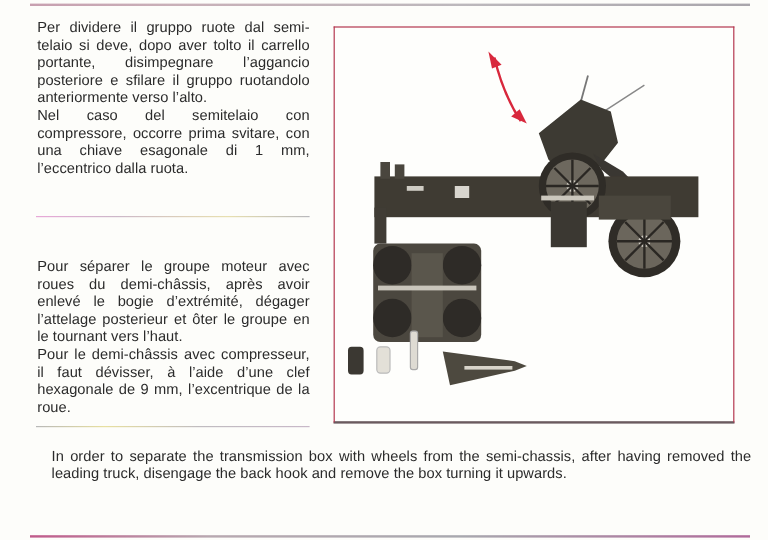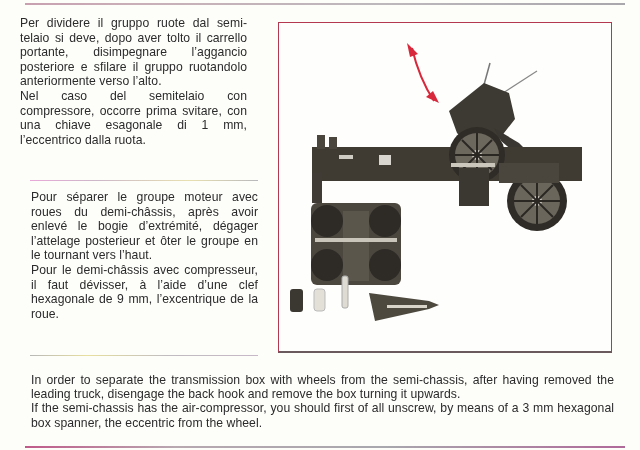--- a/index.html
+++ b/index.html
@@ -17,23 +17,23 @@
   .rule.mid1 { left:30px; top:180px; width:228px;
     background:linear-gradient(90deg,#e8a8d8 0%,#ccb8c8 30%,#e8e0b0 70%,#b8b8bc 100%); height:1px; }
   .rule.mid2 { left:30px; top:355px; width:228px;
     background:linear-gradient(90deg,#b8b8b8 0%,#e8e0a0 25%,#c0bcc0 60%,#c8b8c8 100%); height:1px; }
 
   .para {
     position:absolute; font-size:12.2px; line-height:14.6px; text-align:justify;
     color:#2b2b2b; letter-spacing:0.05px;
   }
   .para p { margin:0; }
-  .para.it { left:20px; top:16px; width:227px; }
-  .para.fr { left:31px; top:190px; width:227px; }
-  .para.en { left:31px; top:373px; width:583px; line-height:14.2px; }
+  .para.it { left:31px; top:16px; width:227px; }
+  .para.fr { left:31px; top:215px; width:227px; }
+  .para.en { left:43px; top:373px; width:583px; line-height:14.2px; }
 
   .frame {
     position:absolute; left:278px; top:22px; width:334px; height:331px;
     border:1px solid #b4384f; border-bottom:2px solid #6a5a5e; background:#fefefc;
     box-sizing:border-box;
   }
   .frame svg { position:absolute; left:0; top:0; }
 </style>
 </head>
 <body>
@@ -113,16 +113,15 @@
     <rect x="35" y="266" width="11" height="22" rx="3" fill="#e3e0d8" stroke="#bbb"></rect>
     <rect x="63" y="253" width="6" height="32" rx="2" fill="#dedbd3" stroke="#aaa"></rect>
 
     <path d="M90 270 L150 278 L160 282 L150 286 L96 298 Z" fill="#4d493f"></path>
     <rect x="108" y="282" width="40" height="3" fill="#d8d4ca"></rect>
   </svg>
 </div>
 
 <div class="para en">
   <p>In order to separate the transmission box with wheels from the semi-chassis, after having removed the leading truck, disengage the back hook and remove the box turning it upwards.</p>
-  <p>If the semi-chassis has the air-compressor, you should first of all unscrew, by means of a 3 mm hexagonal box spanner, the eccentric from the wheel.</p>
 </div>
 
 <div class="rule bottom"></div>
 
 </body></html>

